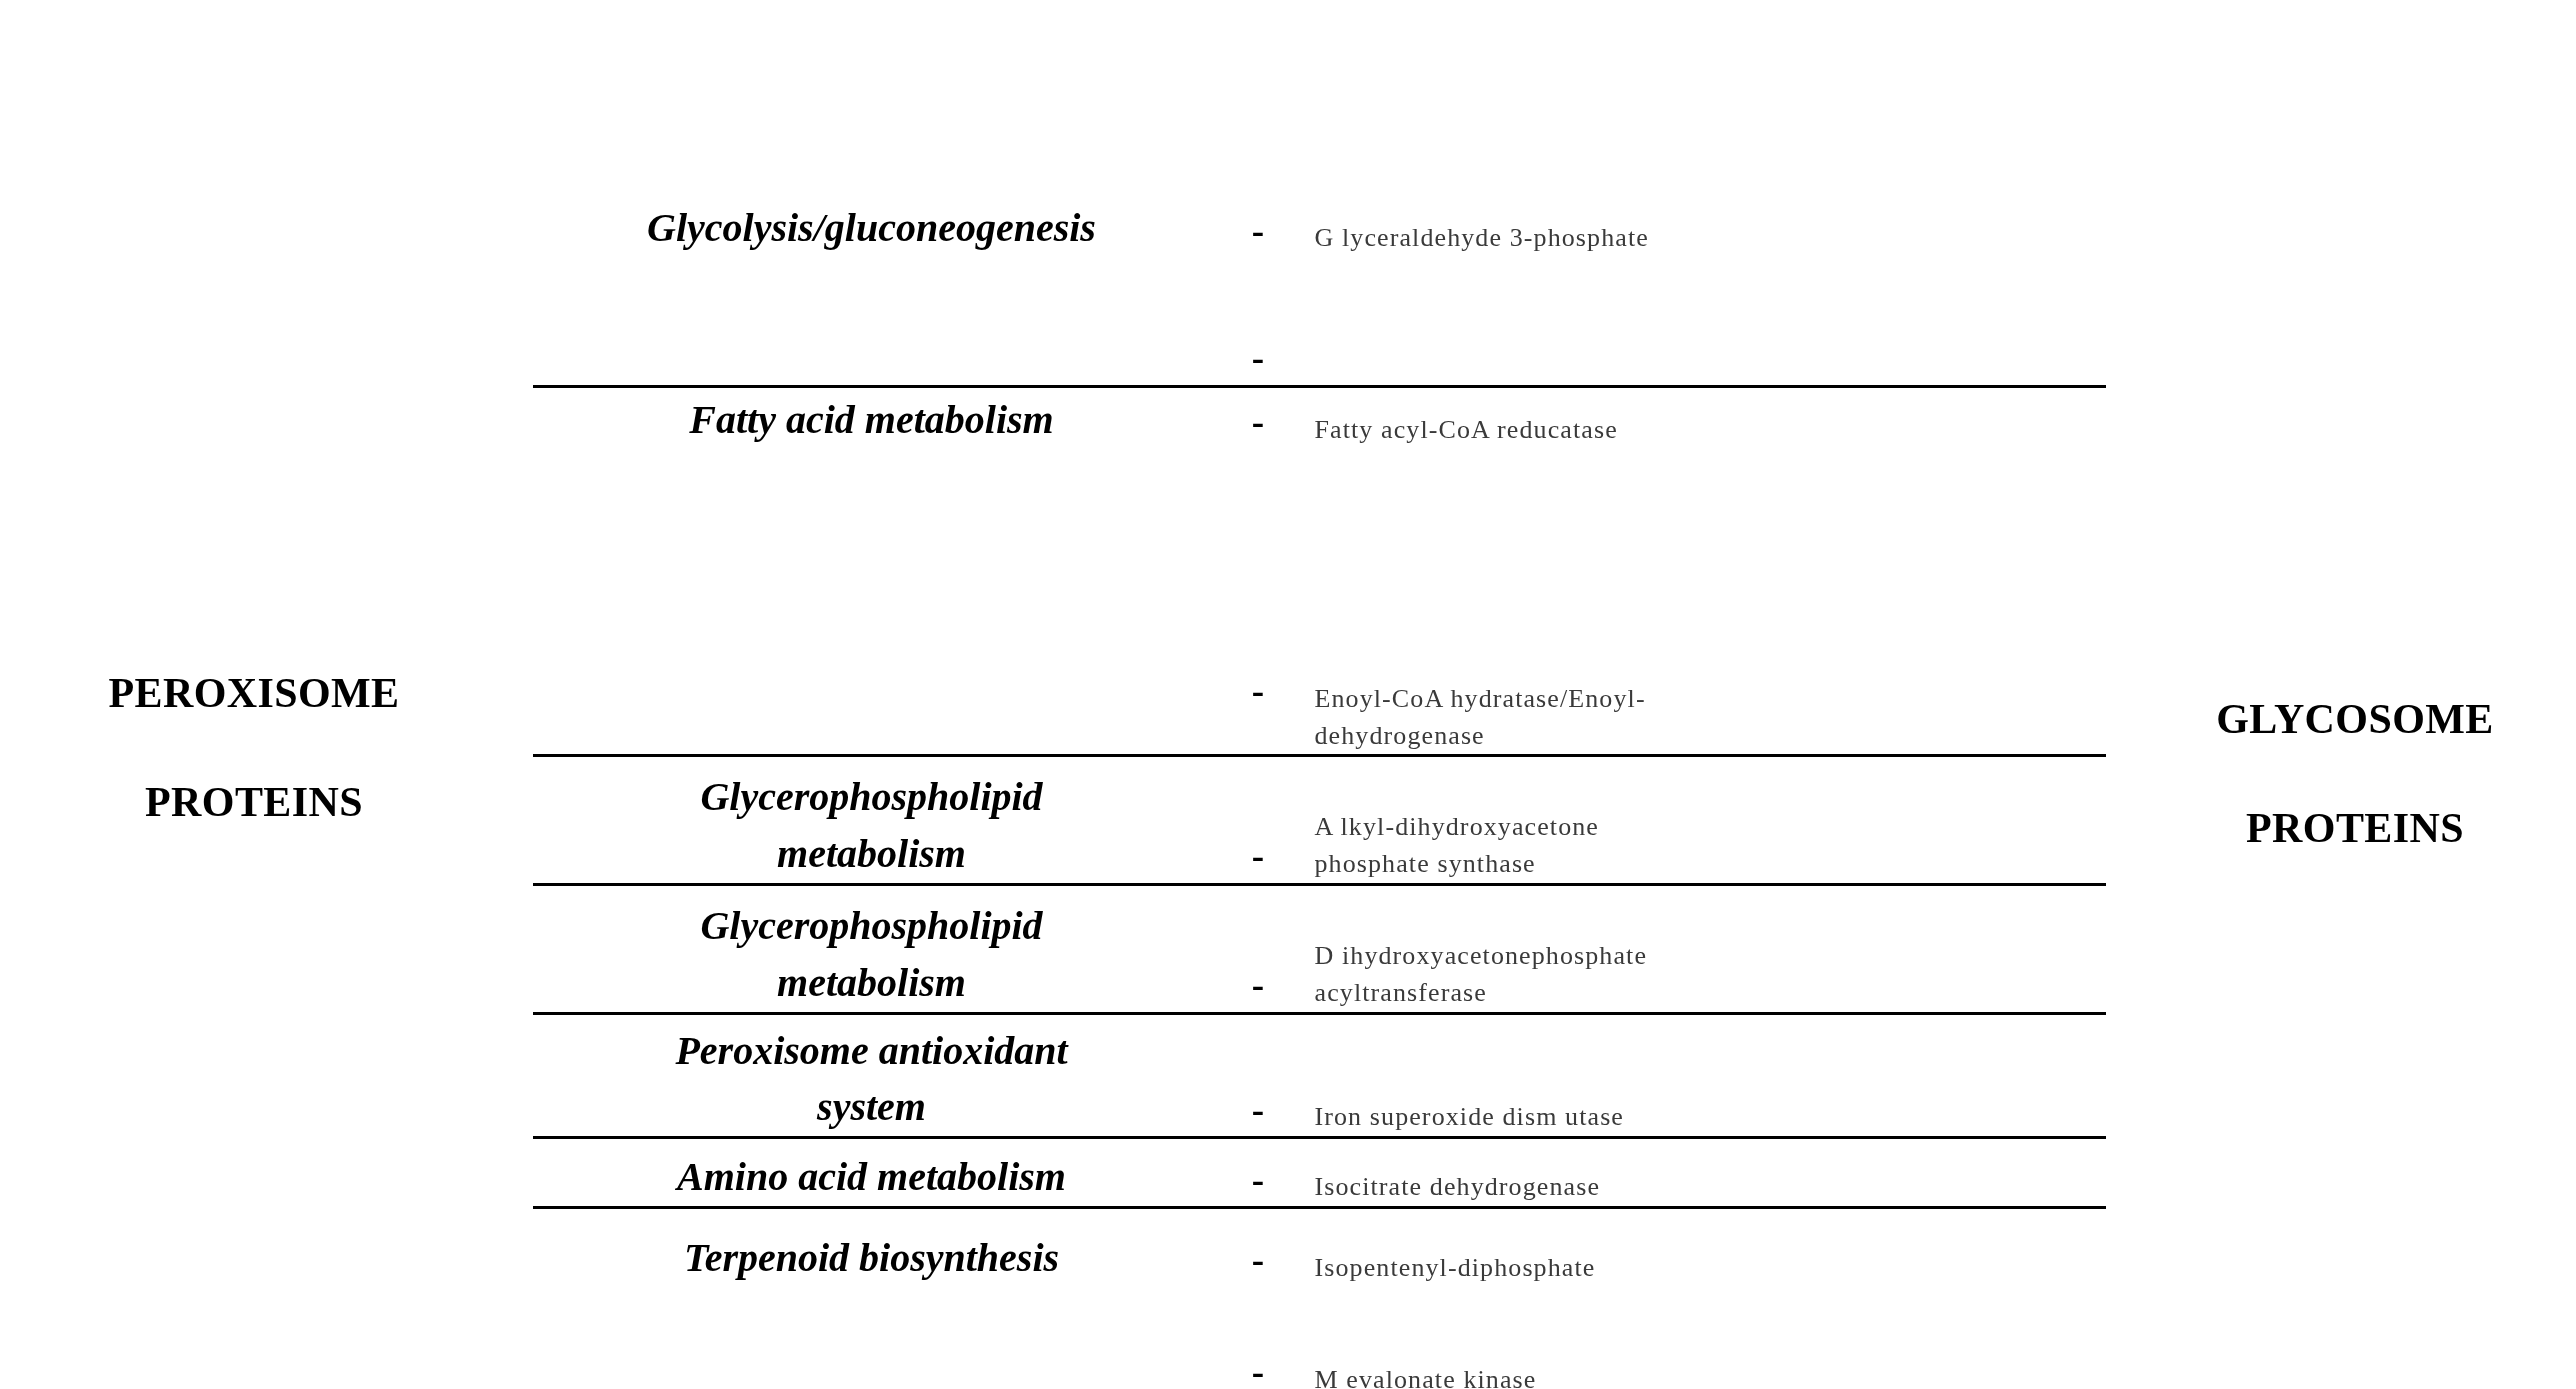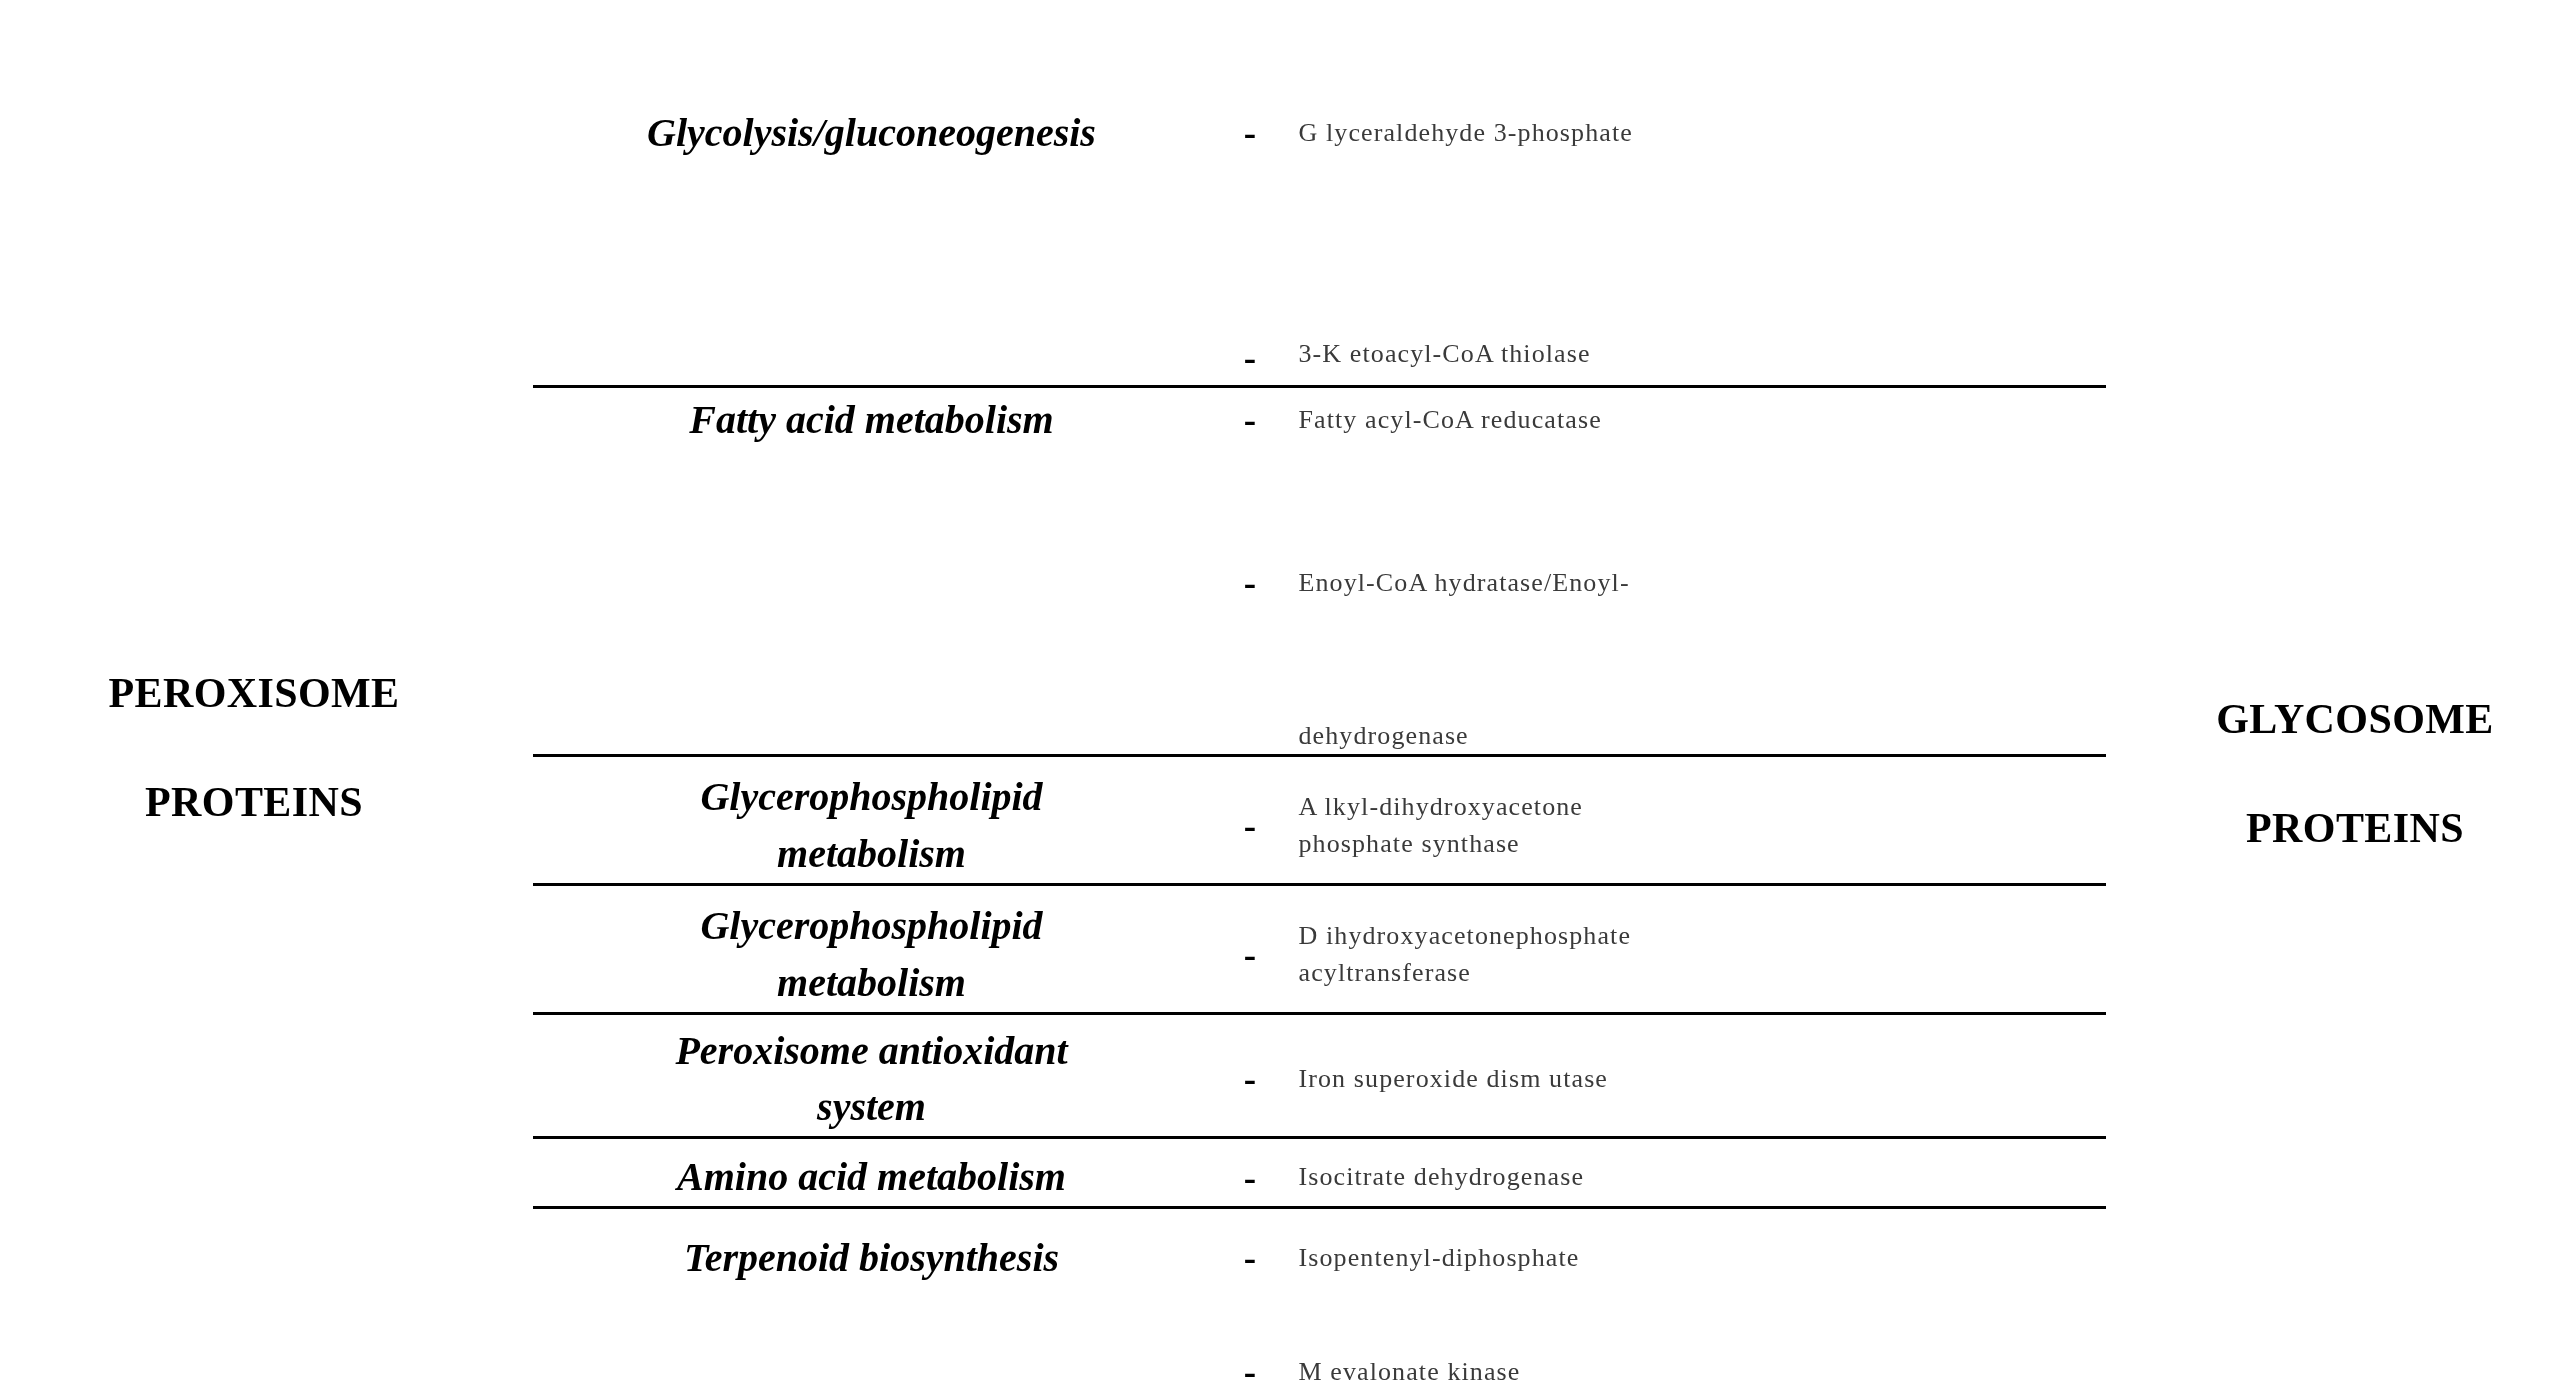--- a/index.html
+++ b/index.html
@@ -52,22 +52,23 @@
   
   #protein-table {
     position: absolute;
     left: 533px;
     top: 0px;
     width: 1573px;
   }
 
   .trow {
     display: flex;
-    align-items: center;
+    align-items: flex-end;
     border-bottom: 3.4px solid #000000;
+    gap: 8px;
   }
   .trow.no-rule {
     border-bottom: none;
   }
 
   .c-pathway {
     width: 677px;
     flex: 0 0 677px;
     box-sizing: border-box;
     padding: 0 12px;
@@ -134,21 +135,20 @@
 
     <div class="trow r-glyco no-rule">
       <div class="c-pathway">Glycolysis/gluconeogenesis</div>
       <div class="c-dash">-</div>
       <div class="c-protein">G lyceraldehyde 3-phosphate</div>
     </div>
 
     <div class="trow r-thiolase">
       <div class="c-pathway"></div>
       <div class="c-dash" style="padding-top:75px;">-</div>
-      <div class="c-protein">3-K etoacyl-CoA  thiolase</div>
     </div>
 
     <div class="trow r-fatty no-rule">
       <div class="c-pathway">Fatty acid metabolism</div>
       <div class="c-dash">-</div>
       <div class="c-protein">Fatty acyl-CoA  reducatase</div>
     </div>
 
     <div class="trow r-enoyl no-rule">
       <div class="c-pathway"></div>

